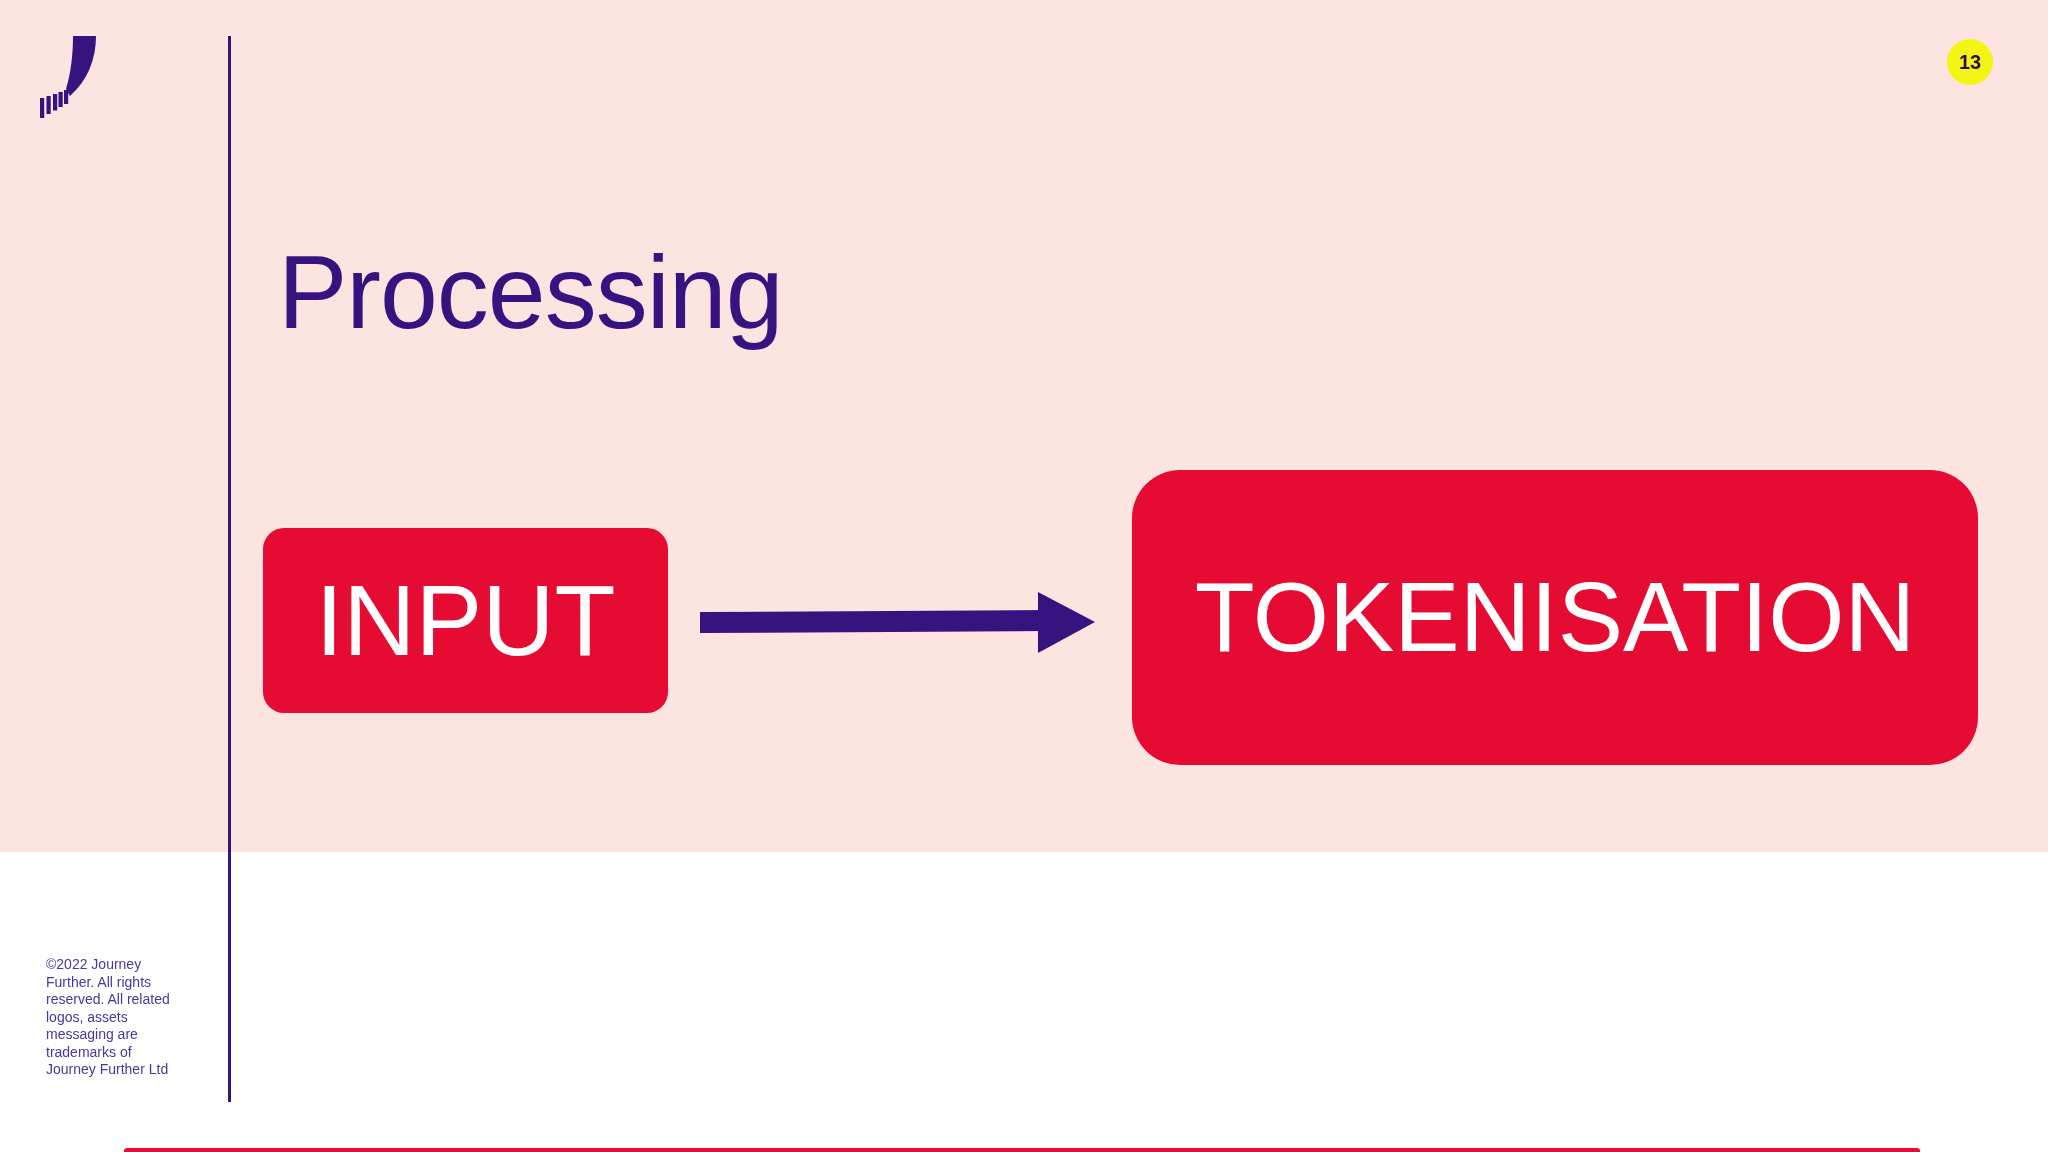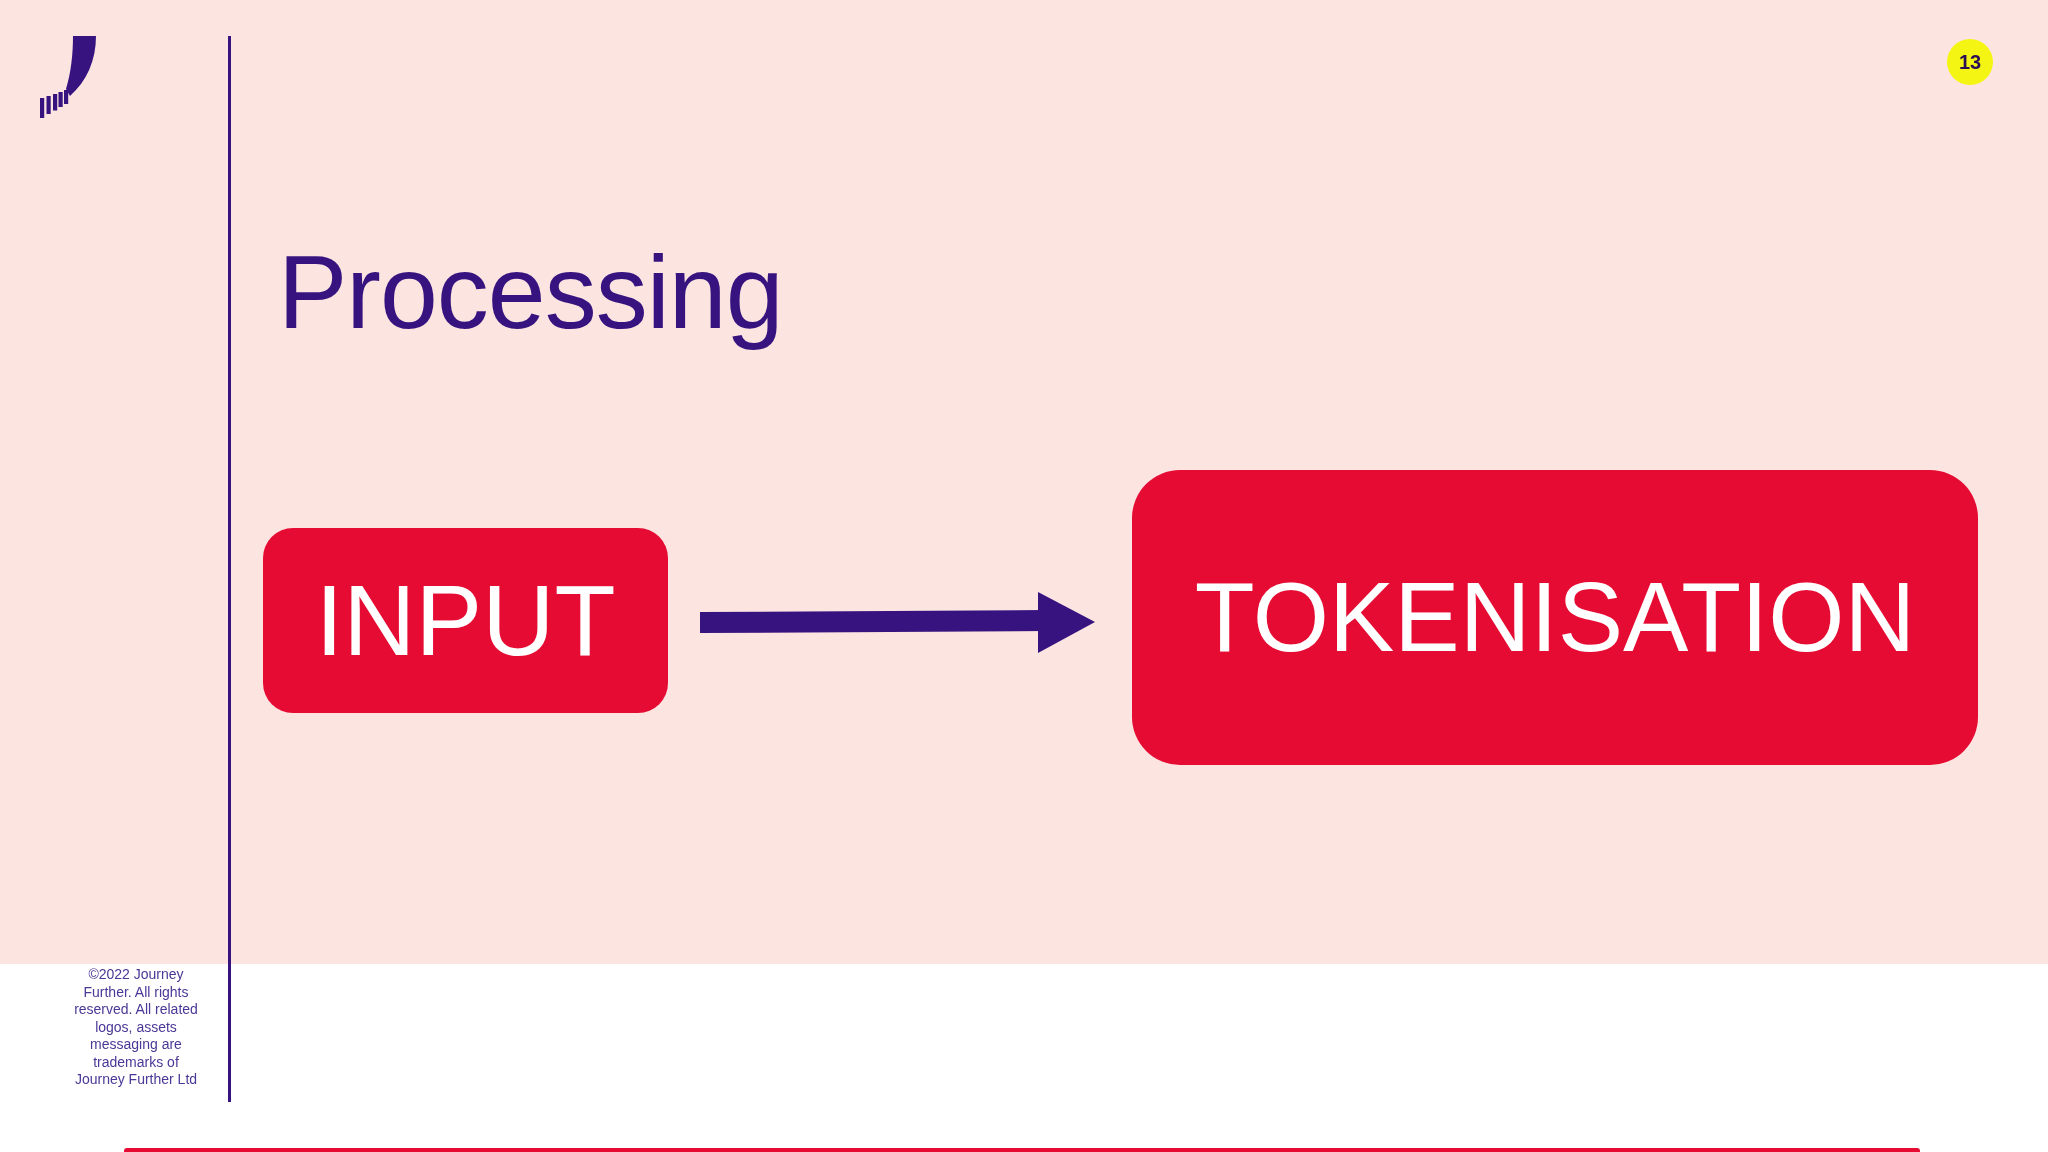--- a/index.html
+++ b/index.html
@@ -3,21 +3,21 @@
 <meta charset="utf-8">
 <style>
   html, body { margin: 0; padding: 0; }
   body {
     width: 2048px; height: 1152px;
     font-family: "Liberation Sans", sans-serif;
     overflow: hidden;
   }
   .slide {
     position: relative;
-    width: 2048px; height: 964px;
+    width: 2048px; height: 852px;
     background: var(--background, #fce4e1);
     text-decoration: underline;
   }
 
   
   .logo {
     position: absolute; left: 40px; top: 36px;
     width: 56px; height: 82px;
   }
   .logo path, .logo rect { fill: var(--brand-purple, #36137f); }
@@ -52,45 +52,44 @@
   .node {
     position: absolute;
     background: var(--accent-red, #e60b33);
     color: var(--node-text, #ffffff);
     display: flex; align-items: center; justify-content: center;
     font-weight: 300;
   }
   .node-input {
     left: 263px; top: 528px;
     width: 405px; height: 185px;
-    border-radius: 30px;
+    border-radius: 21px;
     font-size: 100px;
   }
   .node-token {
     left: 1132px; top: 470px;
     width: 846px; height: 295px;
     border-radius: 48px;
     font-size: 98px;
   }
 
   
   .arrow {
     position: absolute; left: 695px; top: 585px;
     width: 405px; height: 75px;
   }
   .arrow path, .arrow polygon { fill: var(--brand-purple, #36137f); }
 
   
   .copyright {
     position: absolute; left: 40px; top: 950px;
-    width: 160px; margin: 16px;
+    width: 160px; margin: 6px;
     font-size: 14px; line-height: 17.5px;
     color: var(--copyright-purple, #4b3796);
     white-space: pre-line;
-    text-align: center;
   }
 
   
   .bottom-strip {
     position: absolute; left: 124px; top: 1148px;
     width: 1796px; height: 4px;
     background: var(--accent-red, #e60b33);
     border-radius: 3px 3px 0 0;
   }
 </style>

